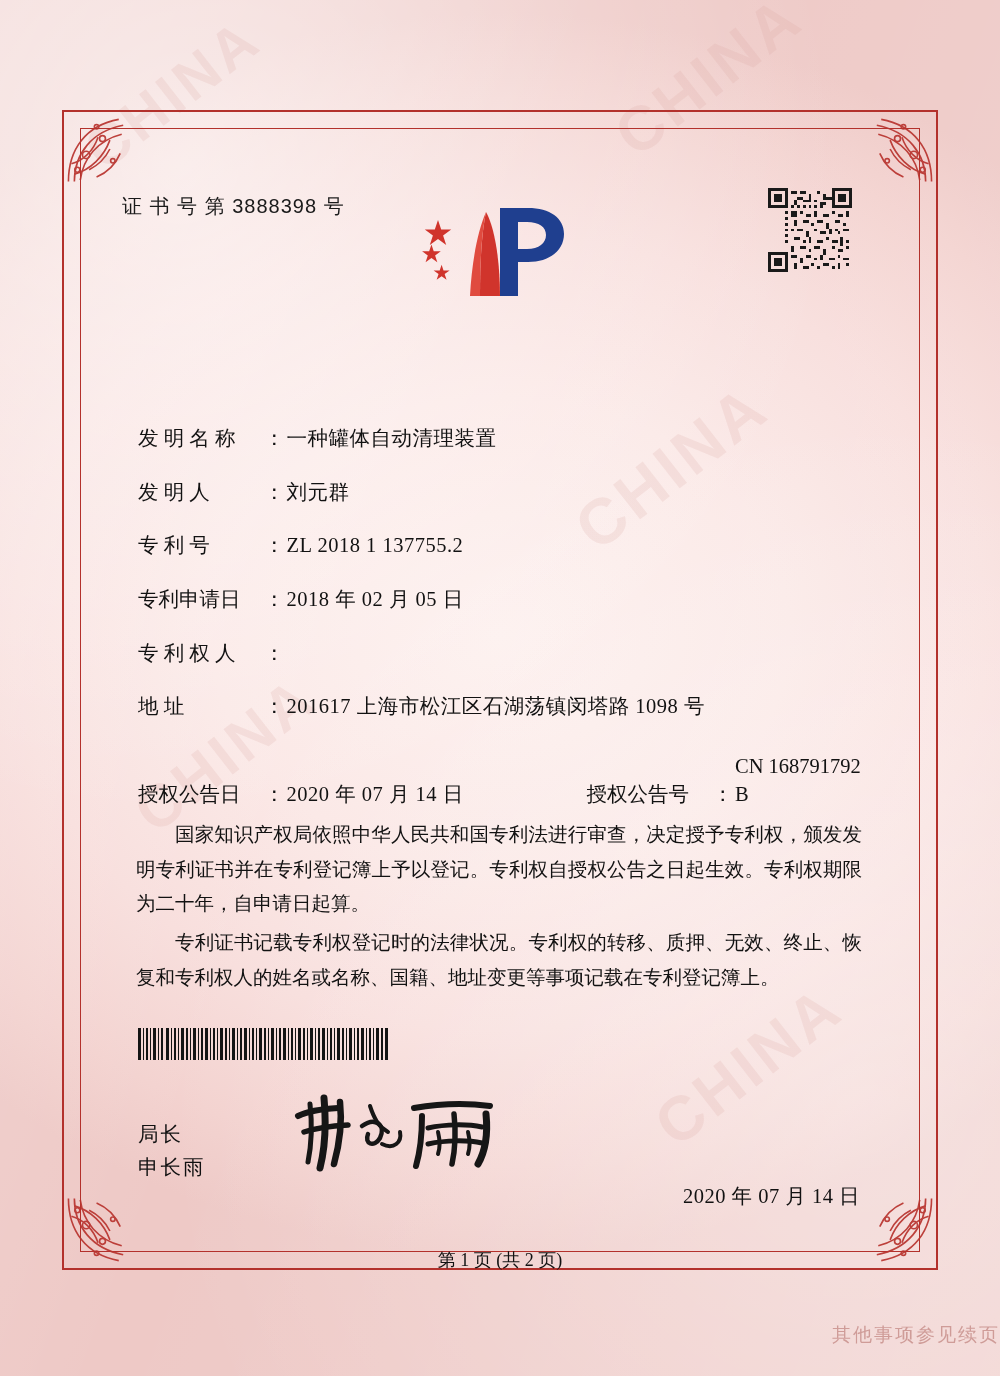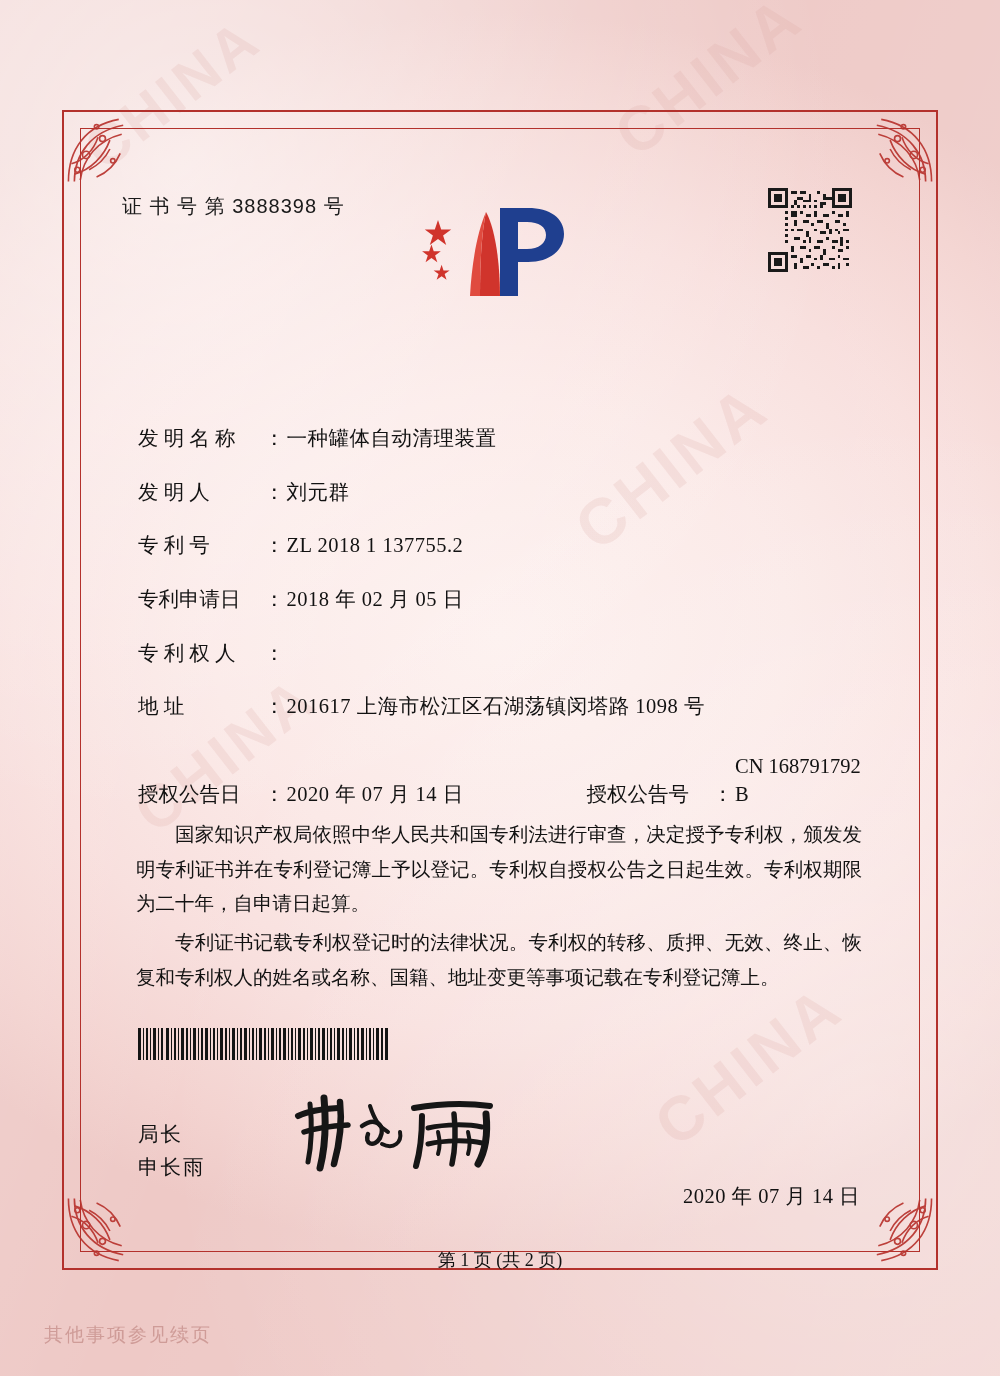--- a/index.html
+++ b/index.html
@@ -197,21 +197,21 @@
     left: 0; right: 0;
     top: 1248px;
     text-align: center;
     font-size: 18px;
     color: #121212;
   }
   #footer-note {
     position: absolute;
     left: 0; right: 0;
     top: 1322px;
-    text-align: left;
+    text-align: right;
     font-size: 19px;
     color: #cf9c98;
     letter-spacing: 2px;
     font-family: "DejaVu Serif", serif;
     padding-left: 44px;
   }
 </style>
 </head>
 <body>
 

